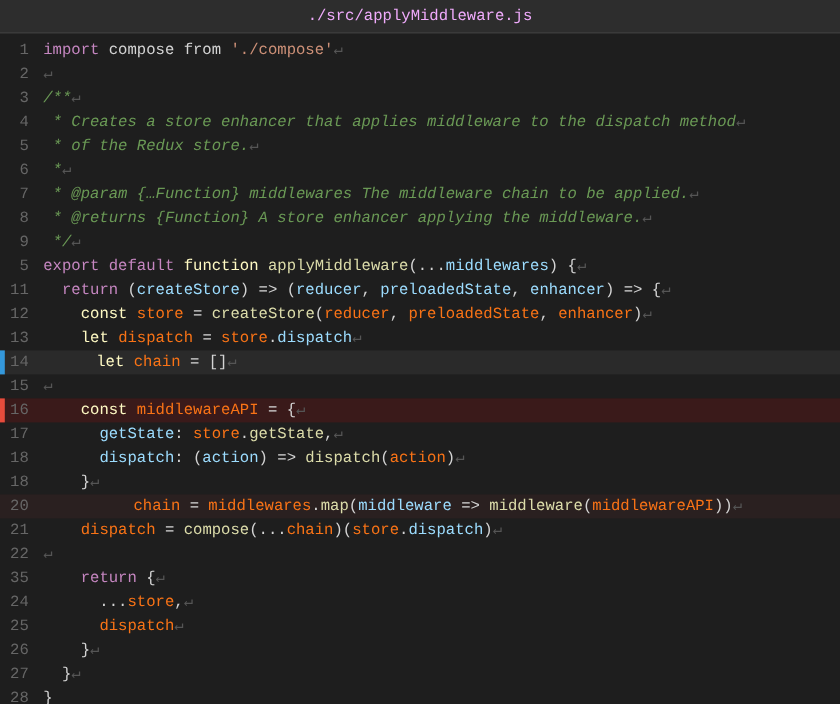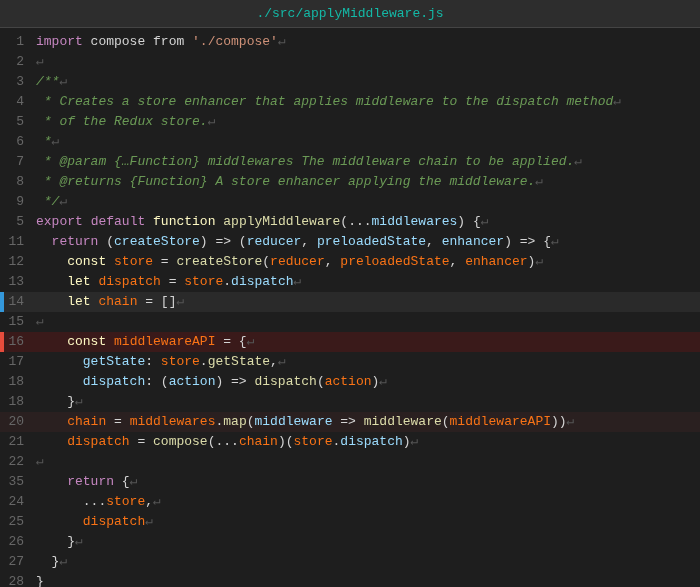--- a/index.html
+++ b/index.html
@@ -6,21 +6,21 @@
     body {
       background: #1e1e1e;
       font-family: 'Courier New', Courier, monospace;
       font-size: 13px;
       width: 700px;
       height: 587px;
       overflow: hidden;
     }
     .title-bar {
       background: #2d2d2d;
-      color: #14b8a6;
+      color: #f0abfc;
       text-align: center;
       padding: 6px 0;
       font-size: 13px;
       border-bottom: 1px solid #444;
     }
     .lang-badge {
       position: absolute;
       top: 36px;
       right: 8px;
       background: #555;
@@ -36,27 +36,29 @@
     }
     .line {
       display: flex;
       align-items: flex-start;
       min-height: 20px;
       line-height: 20px;
       position: relative;
     }
     .line.highlighted {
       background: #2a2a2a;
+      gap: 13px;
     }
     .line.error-bg {
       background: #3a1a1a;
       align-items: flex-end;
     }
     .line.warning-bg {
       background: #2a2020;
+      gap: 44px;
     }
     .line-num {
       color: #666;
       min-width: 36px;
       text-align: right;
       padding-right: 12px;
       user-select: none;
       flex-shrink: 0;
     }
     .line-content {

